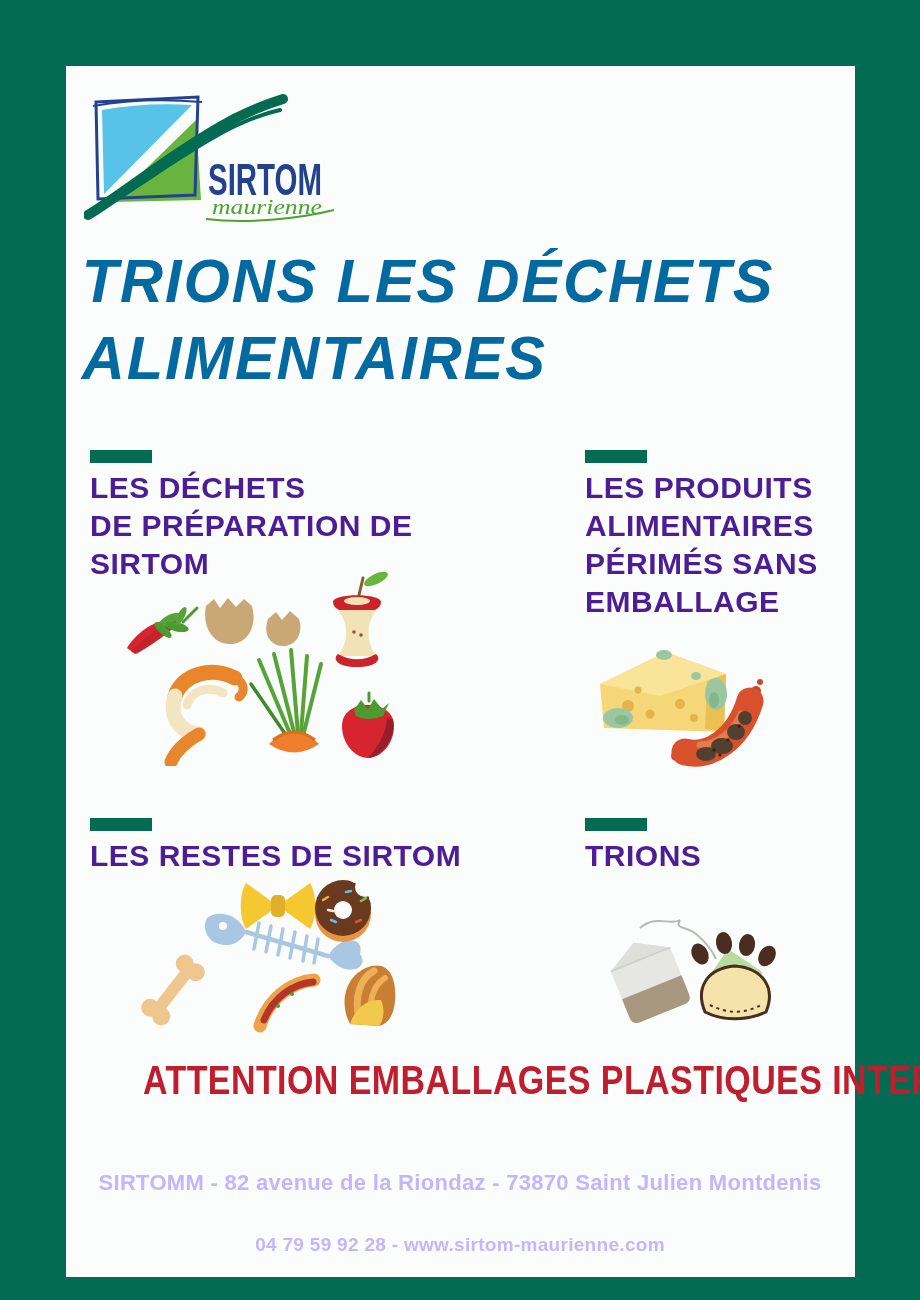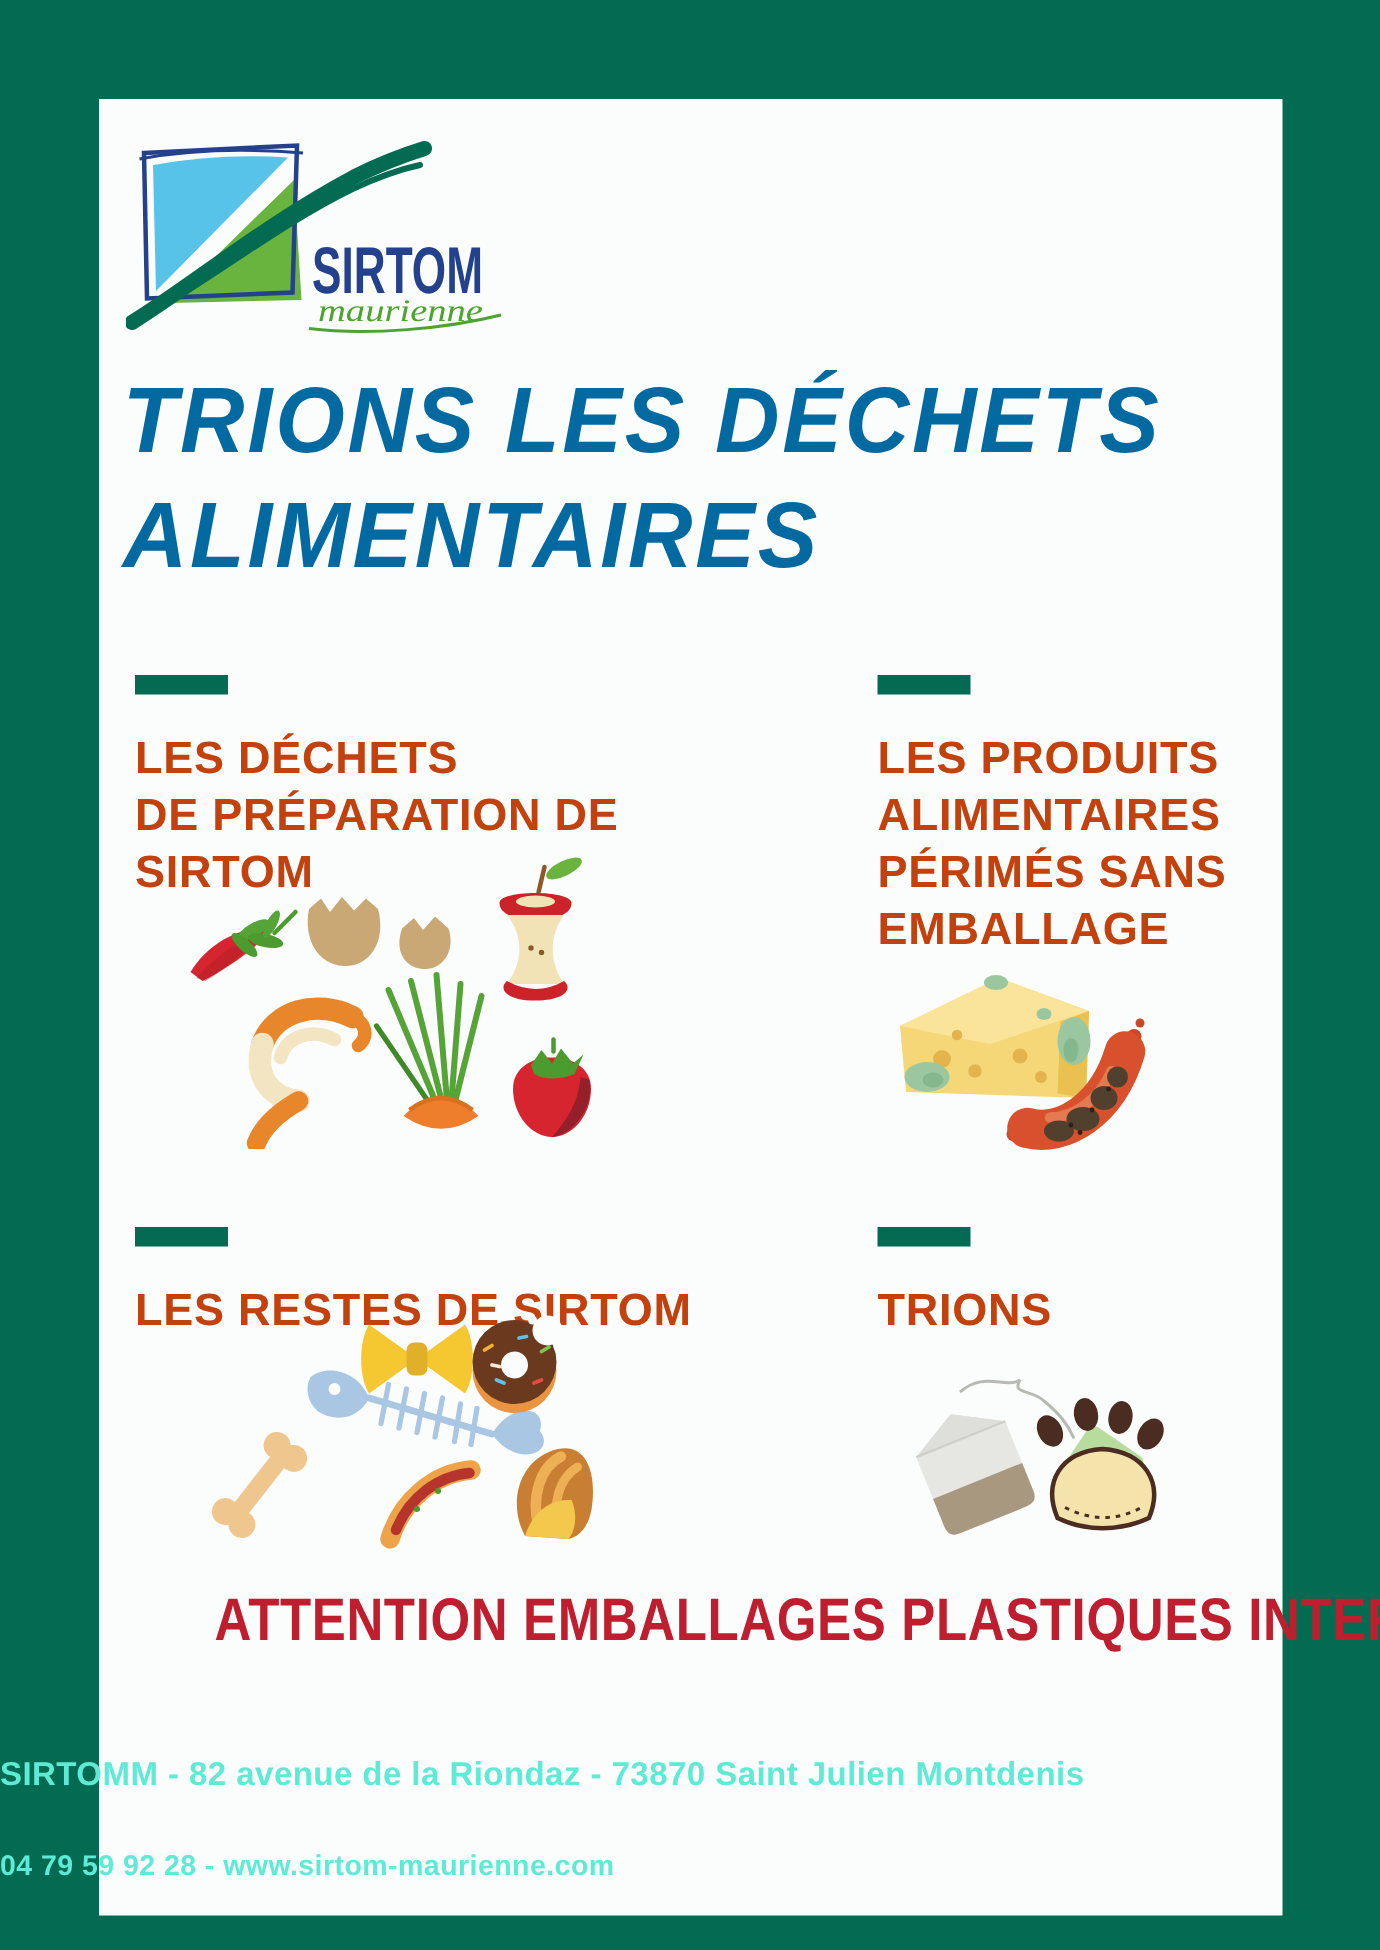--- a/index.html
+++ b/index.html
@@ -13,40 +13,40 @@
   .title { position:absolute; top:176px; left:0; width:100%; text-align:left;
            color:#0369a1; font-weight:bold; font-size:62px; line-height:77px; letter-spacing:2px;font-style:italic; }
   .title span { display:block; transform:scaleX(.96); transform-origin:center; }
 
   .dash { position:absolute; width:62px; height:13px; background:#036b52; }
   .dash.s1 { left:24px;  top:384px; }
   .dash.s2 { left:519px; top:384px; }
   .dash.s3 { left:24px;  top:752px; }
   .dash.s4 { left:519px; top:752px; }
 
-  .sec-head { position:absolute; color:#c2410c; font-weight:bold; font-size:30px;
-              line-height:38px; letter-spacing:.5px;margin-top:18px; }
+  .sec-head { position:absolute; color:#4c1d95; font-weight:bold; font-size:30px;
+              line-height:38px; letter-spacing:.5px; }
   .sec-head span { display:block; }
   .head1 { left:24px;  top:403px; width:440px; }
   .head2 { left:519px; top:403px; width:250px; }
   .head3 { left:24px;  top:771px; width:440px; }
   .head4 { left:519px; top:771px; width:250px; }
 
   .illus { position:absolute; }
   .g1 { left:45px;  top:500px; }
   .g2 { left:522px; top:568px; }
   .g3 { left:52px;  top:802px; }
   .g4 { left:522px; top:822px; }
 
   .warning { position:absolute; top:992px; left:0; width:100%; text-align:center; }
   .warning span { display:inline-block; color:#be1e2d; font-weight:bold; font-size:40px;
                   letter-spacing:.5px; transform:scaleX(.85); transform-origin:center; white-space:nowrap; }
 
-  .footer-line { position:absolute; left:0; width:100%; 
-                 color:#5eead4; font-weight:bold; }
+  .footer-line { position:absolute; left:0; width:100%; text-align:center;
+                 color:#c4b5fd; font-weight:bold; }
   .footer-line.l1 { top:1170px; font-size:22px; letter-spacing:.3px; }
   .footer-line.l2 { top:1234px; font-size:19px; letter-spacing:.3px; }
 </style>
 </head>
 <body>
 
 <div class="poster">
   <div class="card">
 
     <svg class="logo" width="262" height="140" viewBox="0 0 262 140">

